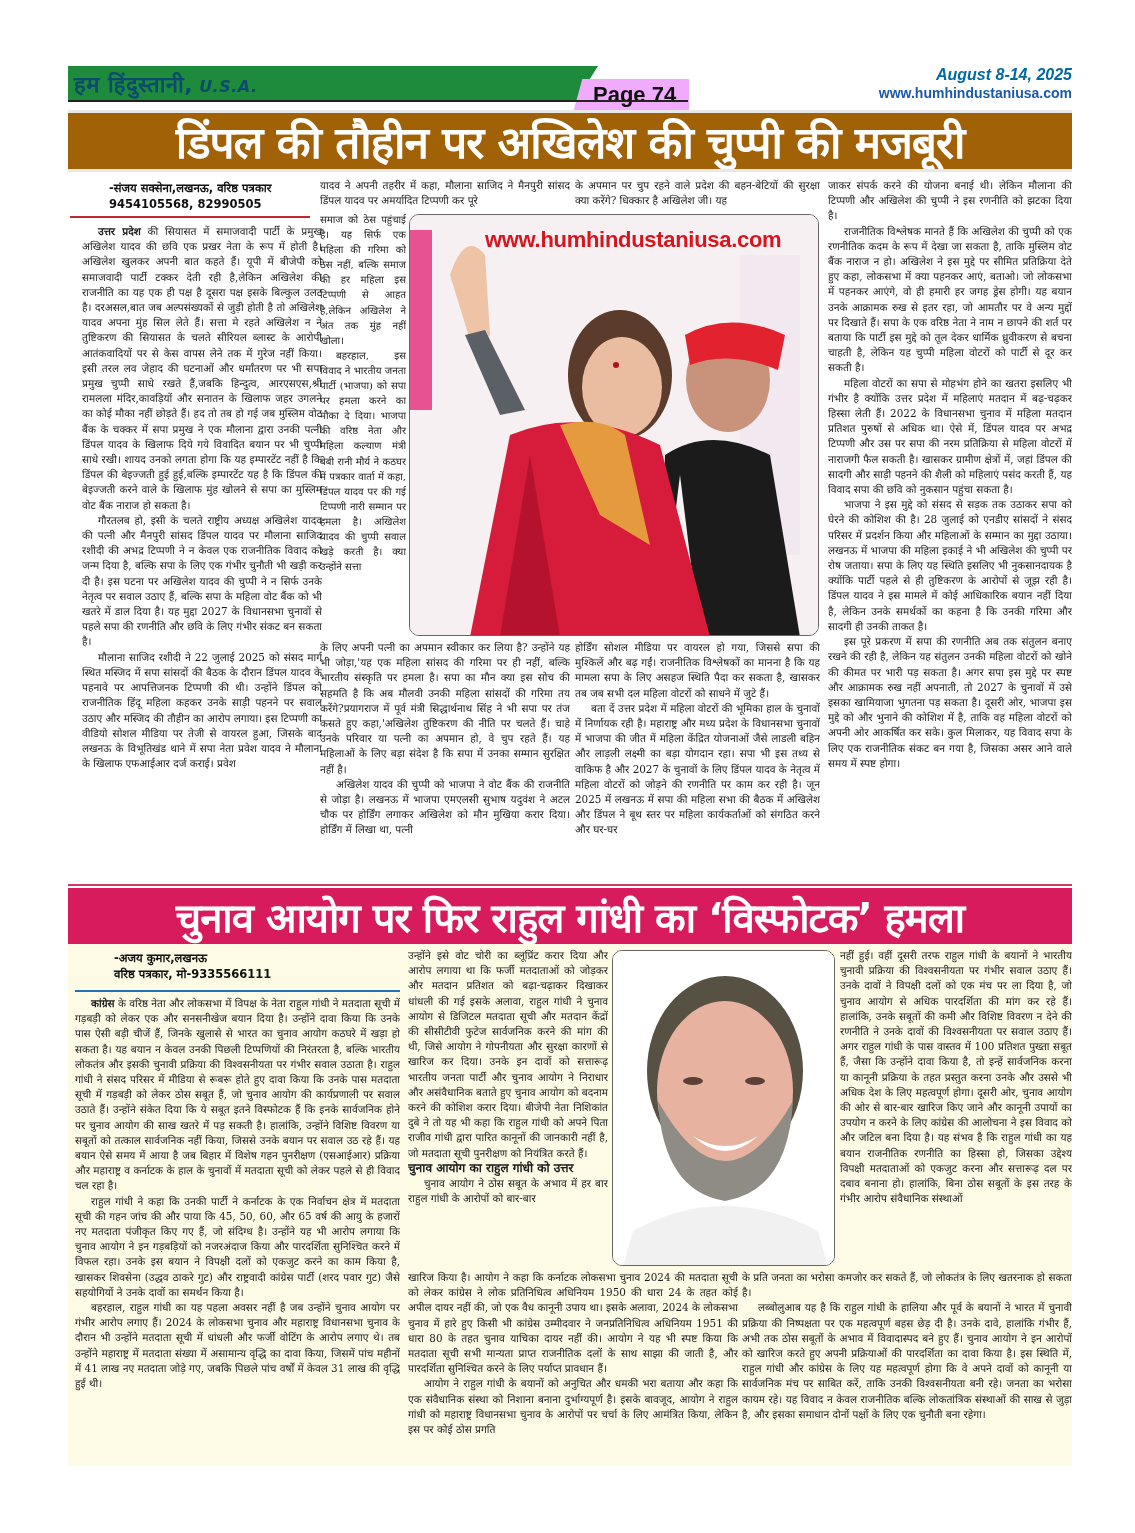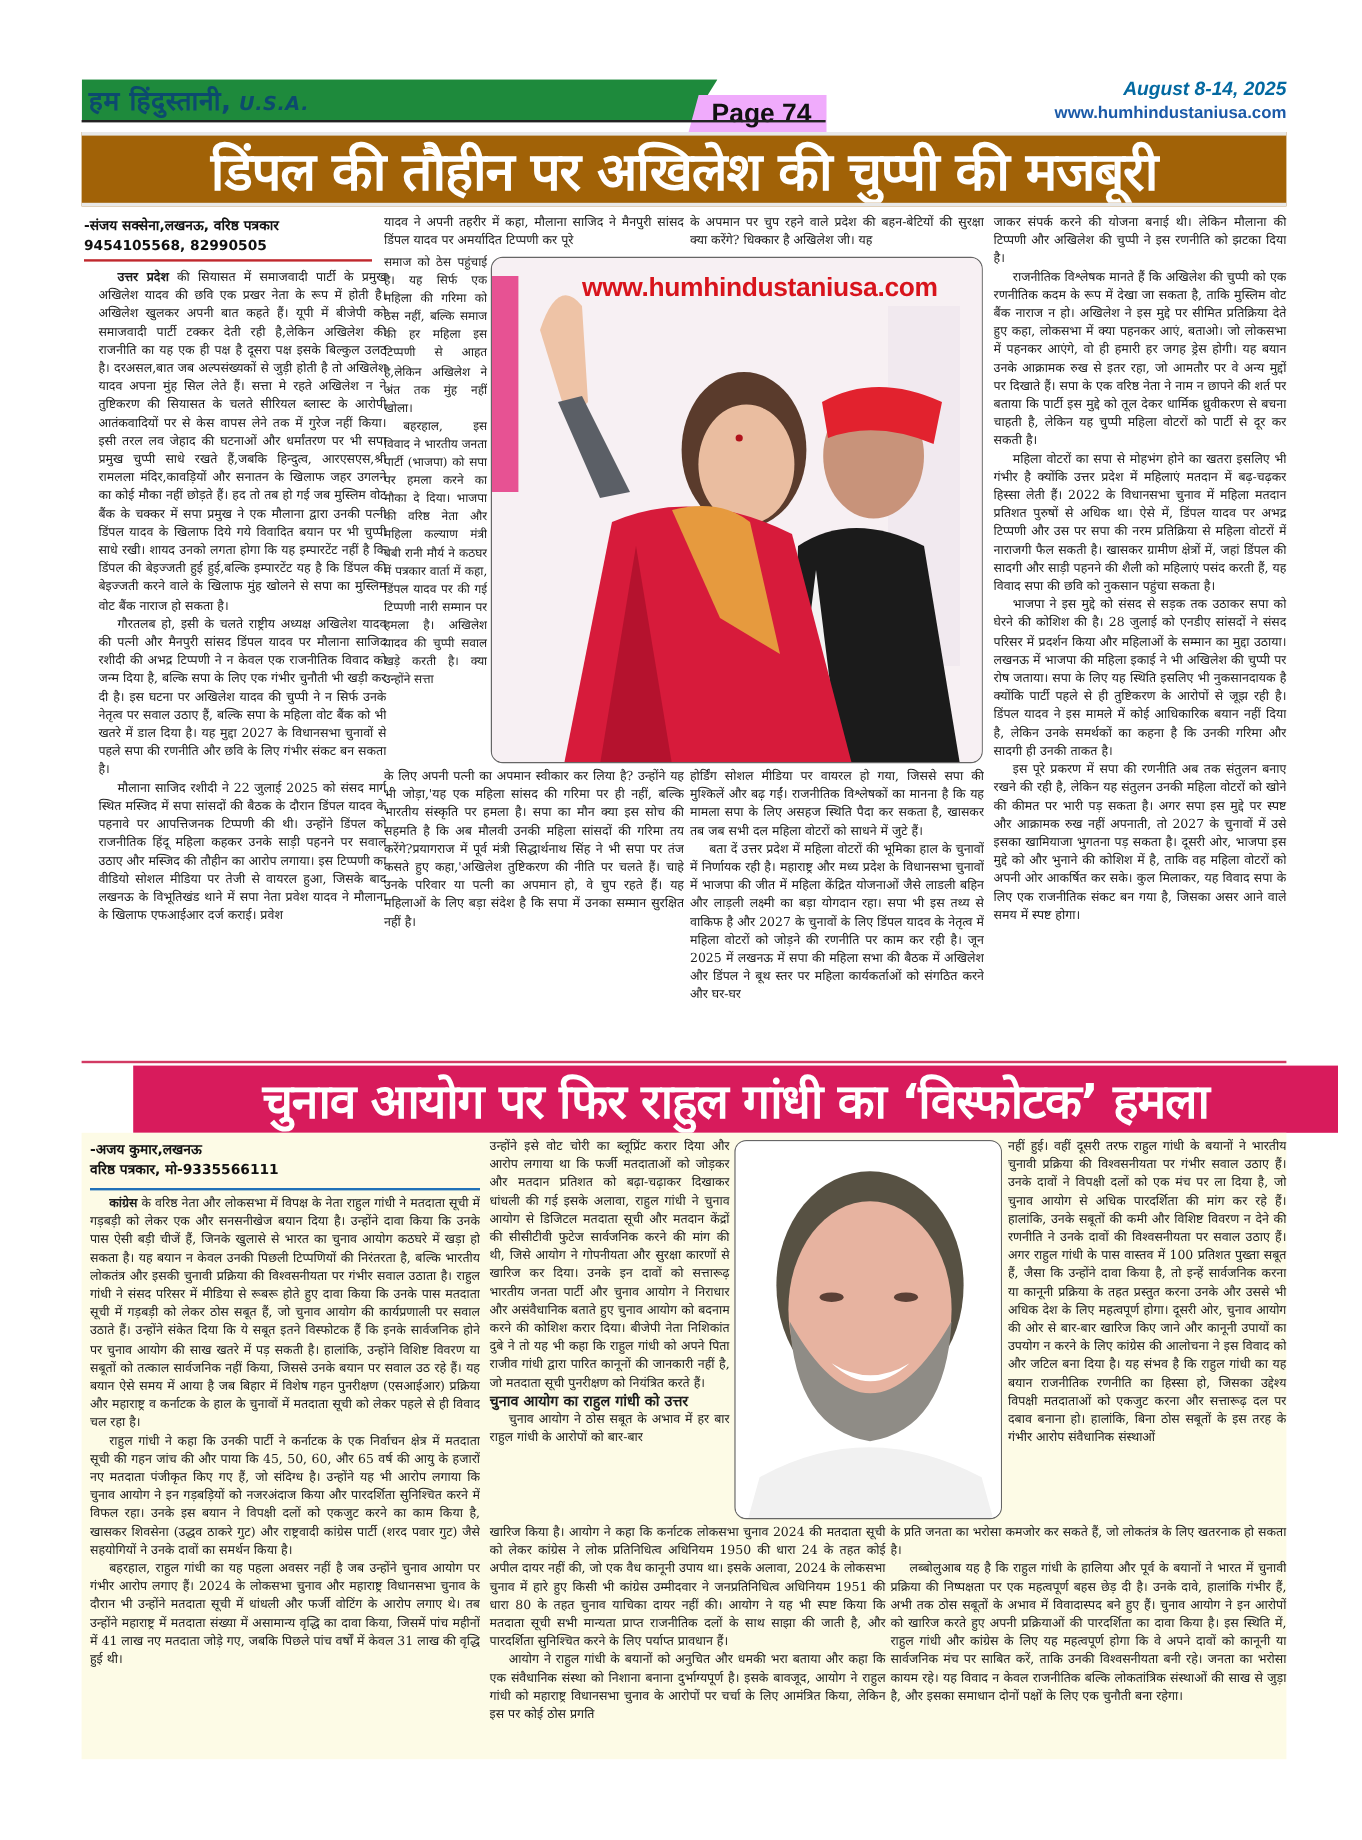--- a/index.html
+++ b/index.html
@@ -21,24 +21,24 @@
   .mast-date { position: absolute; right: 0; top: 0; text-align: right; font-family: "Liberation Sans", sans-serif;
     font-weight: bold; }
   .mast-date .date { color: #0369a1; font-size: 16px; display: block; font-style: italic; }
   .mast-date .web { color: #1b5aa8; font-size: 14px; display: block; margin-top: 1px; }
 
   
   .banner { position: absolute; left: 68px; width: 1004px; display: flex; align-items: center; justify-content: center;
     color: #fff; font-family: "DejaVu Sans", sans-serif; font-weight: bold; white-space: nowrap; overflow: hidden; }
   .banner-blue { top: 110px; height: 62px; background: #a16207; font-size: 44px; letter-spacing: -1px;
     border-top: 3px solid #e8e8e8; border-bottom: 3px solid #e8e8e8; }
-  .banner-pink { top: 888px; height: 56px; background: #d81b5c; font-size: 40px; letter-spacing: -1px; margin-left: 43px; }
+  .banner-pink { top: 888px; height: 56px; background: #d81b5c; font-size: 40px; letter-spacing: -1px; }
 
   
-  .byline { position: absolute; font-family: "DejaVu Sans", sans-serif; font-weight: bold; font-size: 11.5px; line-height: 16px; color: #111; }
+  .byline { position: absolute; font-family: "DejaVu Sans", sans-serif; font-weight: bold; font-size: 11.5px; line-height: 16px; color: #111; margin-left: 39px; }
   .byline-rule { position: absolute; height: 2px; background: #c0282d; }
 
   
   .col { position: absolute; font-family: "DejaVu Serif", serif; font-size: 10.4px; line-height: 15.2px; text-align: justify; color: #1c1c1c; overflow: hidden; }
   .col p { text-indent: 16px; margin: 0; }
   .col p.noindent { text-indent: 0; }
   .col b { font-weight: bold; }
   .col .subhead { font-weight: bold; font-size: 12px; text-indent: 0; }
 
   .article2-bg { position: absolute; left: 68px; top: 944px; width: 1004px; height: 522px; background: #fdfbe6; }
@@ -114,20 +114,21 @@
     <circle cx="206" cy="150" r="3" fill="#b0121b"></circle>
     <path d="M100 220 Q170 190 250 230 L300 422 L60 422 Z" fill="#d71b3b"></path>
     <path d="M150 210 Q190 200 215 220 L240 330 L190 300 Z" fill="#e69a3e"></path>
     <path d="M120 240 L90 422 L150 422 Z" fill="#b5122e"></path>
   </svg>
   <div class="wm">www.humhindustaniusa.com</div>
 </div>
 
 <div class="col" style="left:320px; top:640px; width:250px; height:244px;">
   <p class="noindent">के लिए अपनी पत्नी का अपमान स्वीकार कर लिया है? उन्होंने यह भी जोड़ा,'यह एक महिला सांसद की गरिमा पर ही नहीं, बल्कि भारतीय संस्कृति पर हमला है। सपा का मौन क्या इस सोच की सहमति है कि अब मौलवी उनकी महिला सांसदों की गरिमा तय करेंगे?प्रयागराज में पूर्व मंत्री सिद्धार्थनाथ सिंह ने भी सपा पर तंज कसते हुए कहा,'अखिलेश तुष्टिकरण की नीति पर चलते हैं। चाहे उनके परिवार या पत्नी का अपमान हो, वे चुप रहते हैं। यह महिलाओं के लिए बड़ा संदेश है कि सपा में उनका सम्मान सुरक्षित नहीं है।</p>
+  <p>अखिलेश यादव की चुप्पी को भाजपा ने वोट बैंक की राजनीति से जोड़ा है। लखनऊ में भाजपा एमएलसी सुभाष यदुवंश ने अटल चौक पर होर्डिंग लगाकर अखिलेश को मौन मुखिया करार दिया। होर्डिंग में लिखा था, पत्नी</p>
 </div>
 
 <div class="col" style="left:575px; top:640px; width:245px; height:244px;">
   <p class="noindent">होर्डिंग सोशल मीडिया पर वायरल हो गया, जिससे सपा की मुश्किलें और बढ़ गईं। राजनीतिक विश्लेषकों का मानना है कि यह मामला सपा के लिए असहज स्थिति पैदा कर सकता है, खासकर तब जब सभी दल महिला वोटरों को साधने में जुटे हैं।</p>
   <p>बता दें उत्तर प्रदेश में महिला वोटरों की भूमिका हाल के चुनावों में निर्णायक रही है। महाराष्ट्र और मध्य प्रदेश के विधानसभा चुनावों में भाजपा की जीत में महिला केंद्रित योजनाओं जैसे लाडली बहिन और लाड़ली लक्ष्मी का बड़ा योगदान रहा। सपा भी इस तथ्य से वाकिफ है और 2027 के चुनावों के लिए डिंपल यादव के नेतृत्व में महिला वोटरों को जोड़ने की रणनीति पर काम कर रही है। जून 2025 में लखनऊ में सपा की महिला सभा की बैठक में अखिलेश और डिंपल ने बूथ स्तर पर महिला कार्यकर्ताओं को संगठित करने और घर-घर</p>
 </div>
 
 <div class="col" style="left:828px; top:178px; width:244px; height:706px;">
   <p class="noindent">जाकर संपर्क करने की योजना बनाई थी। लेकिन मौलाना की टिप्पणी और अखिलेश की चुप्पी ने इस रणनीति को झटका दिया है।</p>
   <p>राजनीतिक विश्लेषक मानते हैं कि अखिलेश की चुप्पी को एक रणनीतिक कदम के रूप में देखा जा सकता है, ताकि मुस्लिम वोट बैंक नाराज न हो। अखिलेश ने इस मुद्दे पर सीमित प्रतिक्रिया देते हुए कहा, लोकसभा में क्या पहनकर आएं, बताओ। जो लोकसभा में पहनकर आएंगे, वो ही हमारी हर जगह ड्रेस होगी। यह बयान उनके आक्रामक रुख से इतर रहा, जो आमतौर पर वे अन्य मुद्दों पर दिखाते हैं। सपा के एक वरिष्ठ नेता ने नाम न छापने की शर्त पर बताया कि पार्टी इस मुद्दे को तूल देकर धार्मिक ध्रुवीकरण से बचना चाहती है, लेकिन यह चुप्पी महिला वोटरों को पार्टी से दूर कर सकती है।</p>

